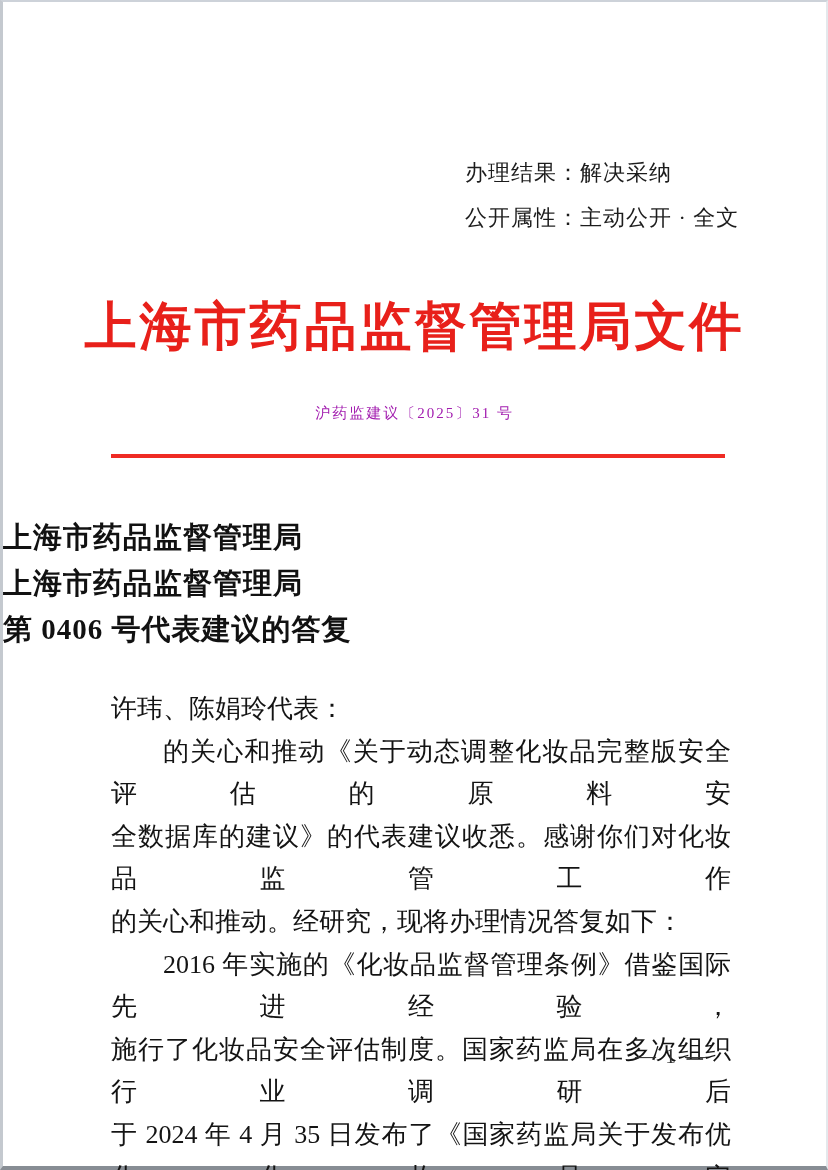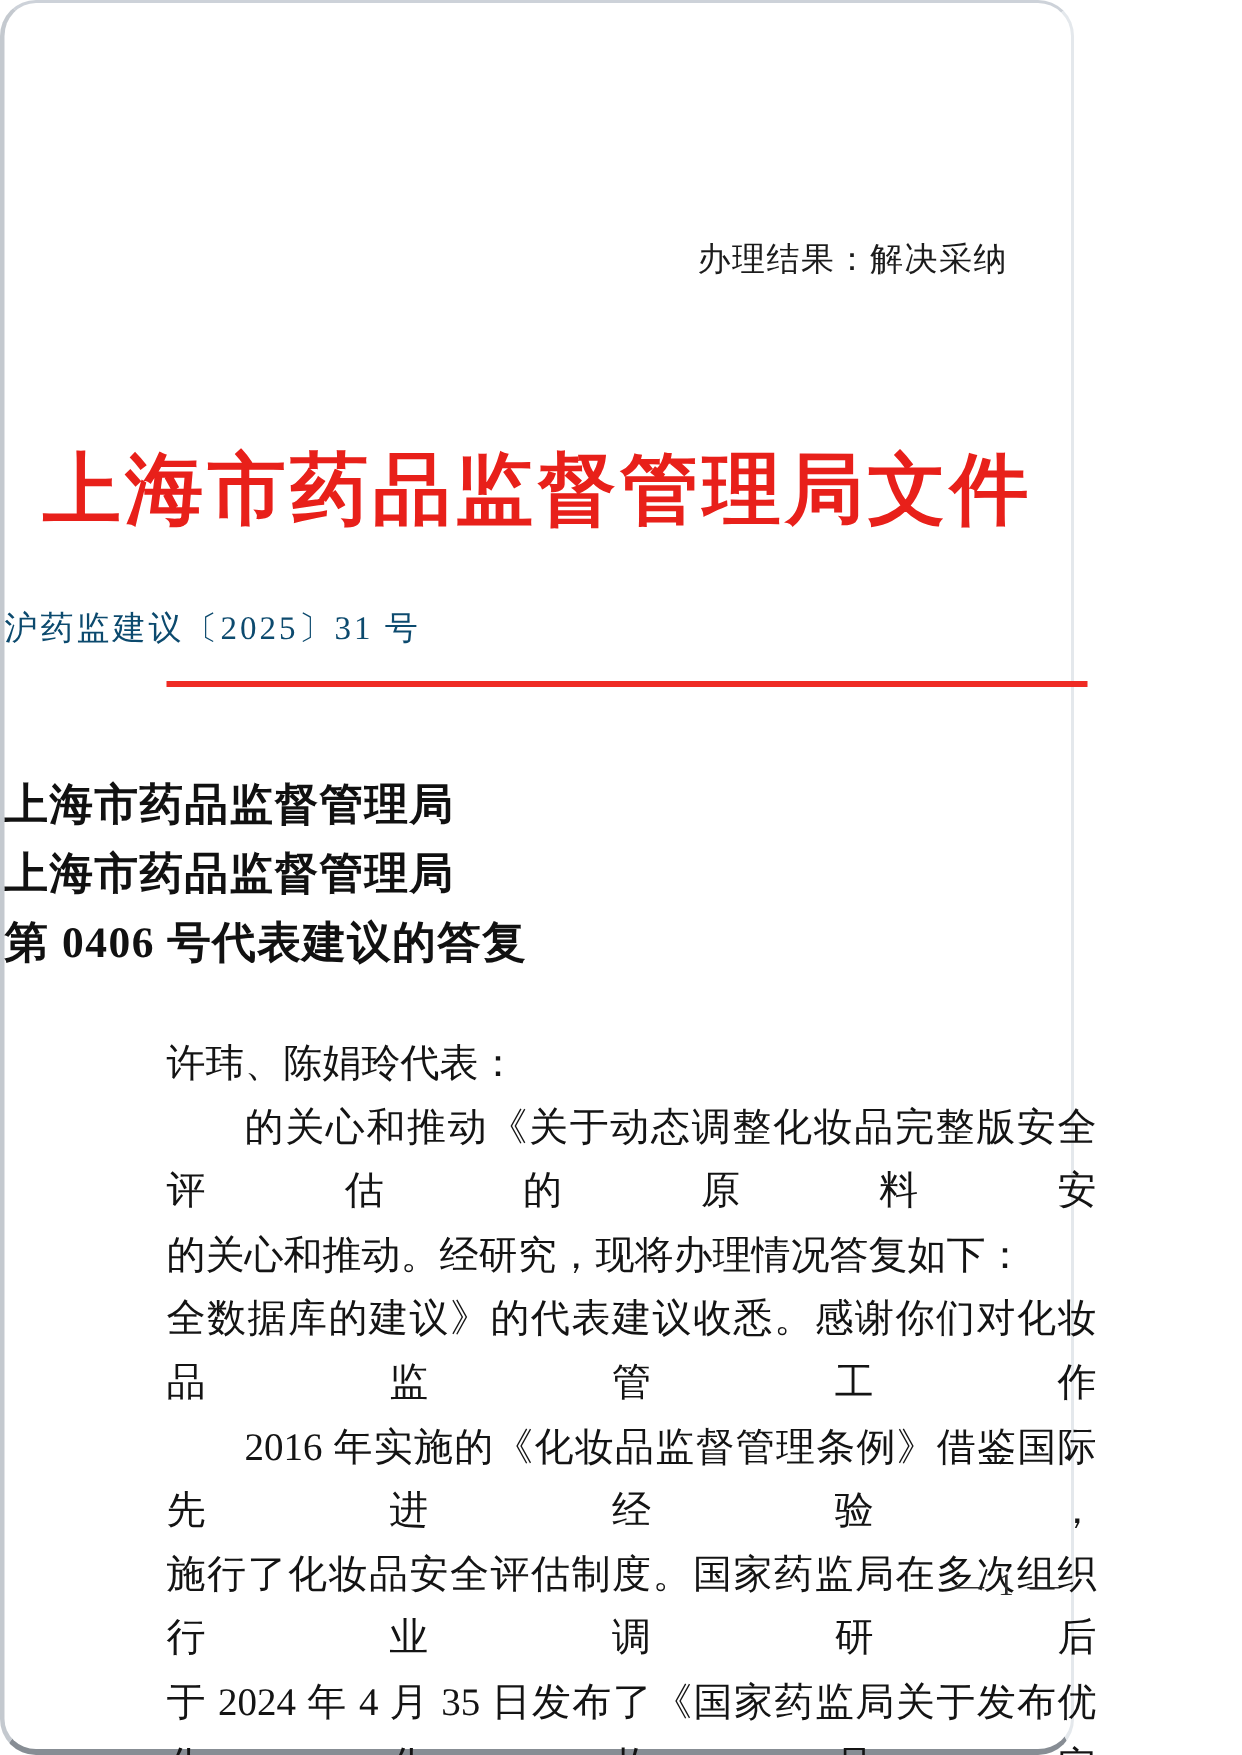--- a/index.html
+++ b/index.html
@@ -4,27 +4,26 @@
 <style>
   * { margin: 0; padding: 0; box-sizing: border-box; }
   html, body { background: #ffffff; }
   body {
     width: 828px; height: 1170px;
     font-family: "Liberation Serif", "DejaVu Serif", serif;
     overflow: hidden;
   }
   .page {
     position: relative;
-    width: 716px; height: 1170px;
+    width: 828px; height: 1170px;
     background: #ffffff;
     border-top: 2px solid #cdd2d9;
     border-left: 3px solid #c4c9cf;
     border-right: 2px solid #e4e8ec;
     border-bottom: 4px solid #878d94;
-    border-radius: 24px;
   }
   .admin {
     position: absolute;
     left: 462px; top: 148px;
     font-size: 22px;
     line-height: 45px;
     color: #1c1c1c;
     letter-spacing: 1px;
     white-space: nowrap;
   }
@@ -35,23 +34,24 @@
     font-size: 52px;
     font-weight: bold;
     color: #e8201a;
     letter-spacing: 3px;
     white-space: nowrap;
     margin-top: 22px;
   }
   .doc-number {
     position: absolute;
     left: 0; right: 0; top: 402px;
-    font-size: 22px;
+    text-align: center;
+    font-size: 15px;
     letter-spacing: 2px;
-    color: #0c4a6e;
+    color: #a21caf;
   }
   .red-rule {
     position: absolute;
     left: 108px; top: 452px;
     width: 614px; height: 4px;
     background: #ef2b24;
   }
   .doc-title {
     position: absolute;
     left: 0; right: 0; top: 512px;
@@ -83,39 +83,40 @@
     color: #2e2e2e;
   }
 </style>
 </head>
 <body>
 
 <div class="page">
 
   <div class="admin">
     <div>办理结果：解决采纳</div>
+    <div>公开属性：主动公开 · 全文</div>
   </div>
 
   <div class="masthead">上海市药品监督管理局文件</div>
 
   <div class="doc-number">沪药监建议〔2025〕31 号</div>
 
   <div class="red-rule"></div>
 
   <div class="doc-title">
     <div>上海市药品监督管理局</div>
     <div>上海市药品监督管理局</div>
     <div>第 0406 号代表建议的答复</div>
   </div>
 
   <div class="body-text">
     <div class="line">许玮、陈娟玲代表：</div>
     <div class="line fill indent">的关心和推动《关于动态调整化妆品完整版安全评估的原料安</div>
+    <div class="line fill">全数据库的建议》的代表建议收悉。感谢你们对化妆品监管工作</div>
     <div class="line">的关心和推动。经研究，现将办理情况答复如下：</div>
-    <div class="line fill">全数据库的建议》的代表建议收悉。感谢你们对化妆品监管工作</div>
     <div class="line fill indent">2016 年实施的《化妆品监督管理条例》借鉴国际先进经验，</div>
     <div class="line fill">施行了化妆品安全评估制度。国家药监局在多次组织行业调研后</div>
     <div class="line fill">于 2024 年 4 月 35 日发布了《国家药监局关于发布优化化妆品安</div>
     <div class="line fill">全评估管理若干措施的公告》（2024 年第 50 号，以下简称《公</div>
   </div>
 
   <div class="page-number">— 1 —</div>
 
 </div>
 

